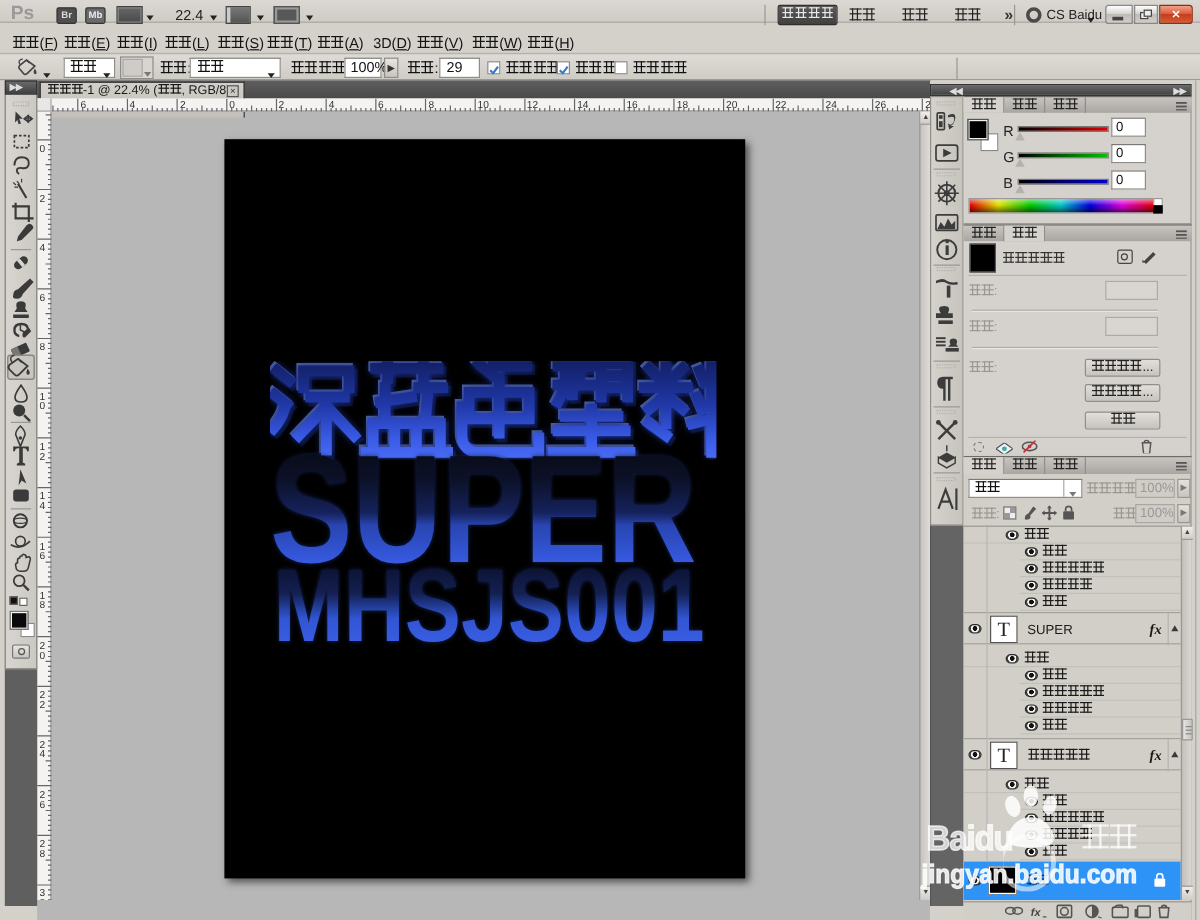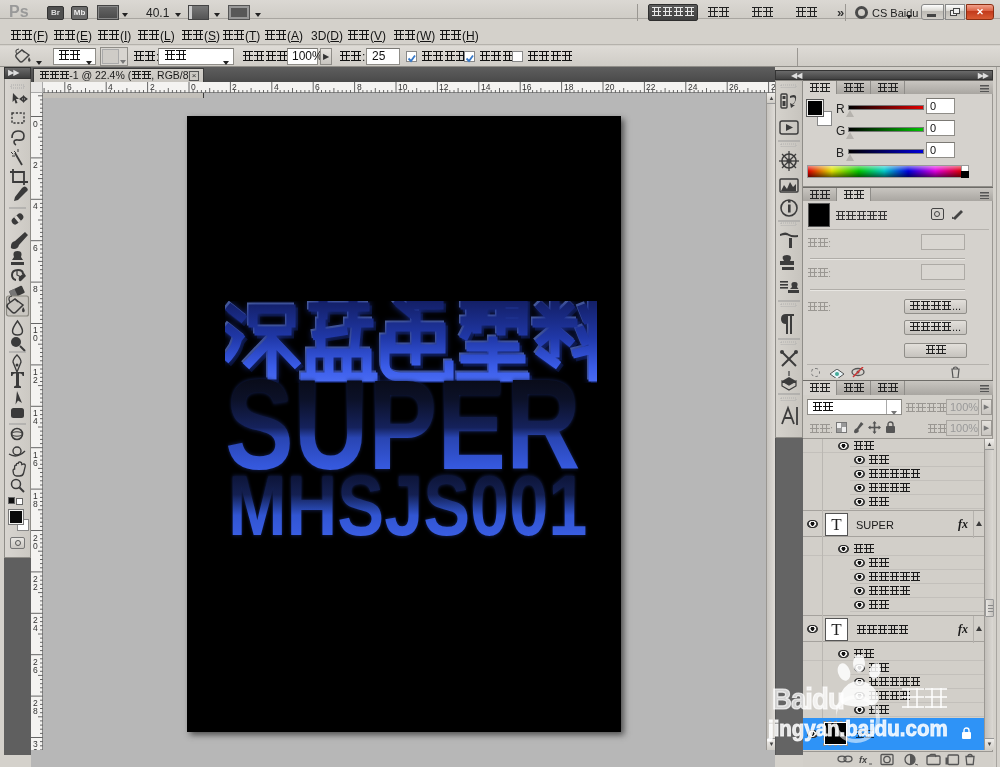--- a/index.html
+++ b/index.html
@@ -25,21 +25,21 @@
 .gray{color:#9a9792}
 .eye{display:inline-block;width:11px;height:8px;border-radius:50%/60%;background:radial-gradient(circle at 50% 45%,#111 0 1.8px,#f6f5f2 2.2px 3.2px,#444 3.6px);border:1px solid #2a2a2a}
 </style></head><body>
 
 <div class="ab" style="left:0;top:0;width:1000px;height:19px;background:linear-gradient(#dbd8d3,#cfccc6);border-bottom:1px solid #a8a5a0">
  <div class="ab" style="left:9px;top:3px;font-size:16px;font-weight:bold;color:#999;letter-spacing:0">Ps</div>
  <div class="ab" style="left:47px;top:6px;width:17px;height:14px;background:#4f4f4f;border:1px solid #333;border-radius:2px;color:#ddd;font-size:8px;font-weight:bold;text-align:center;line-height:12px">Br</div>
  <div class="ab" style="left:71px;top:6px;width:17px;height:14px;background:#6a6a6a;border:1px solid #333;border-radius:2px;color:#eee;font-size:8px;font-weight:bold;text-align:center;line-height:12px">Mb</div>
  <div class="ab" style="left:97px;top:5px;width:22px;height:15px;border:1px solid #444;background:linear-gradient(#666,#4a4a4a);box-shadow:inset 0 0 0 1px #888"></div>
   <div class="ab" style="left:122px;top:7px"><span class="tri"></span></div>
- <div class="ab" style="left:146px;top:6px;font-size:12px;color:#222">40.1</div>
+ <div class="ab" style="left:146px;top:6px;font-size:12px;color:#222">22.4</div>
  <div class="ab" style="left:175px;top:7px"><span class="tri"></span></div>
  <div class="ab" style="left:188px;top:5px;width:21px;height:15px;border:1px solid #444;background:linear-gradient(#777,#555);box-shadow:inset 3px 0 0 #ccc"></div>
  <div class="ab" style="left:214px;top:7px"><span class="tri"></span></div>
  <div class="ab" style="left:228px;top:5px;width:22px;height:15px;border:1px solid #555;background:#585858;box-shadow:inset 0 0 0 2px #999"></div>
  <div class="ab" style="left:255px;top:7px"><span class="tri"></span></div>
  <div class="ab" style="left:637px;top:4px;width:1px;height:17px;background:#9a9792"></div>
  <div class="ab" style="left:648px;top:4px;width:50px;height:17px;background:linear-gradient(#5a5a5a,#404040);border:1px solid #2e2e2e;border-radius:2px;color:#e8e8e8;text-align:center;line-height:15px;font-size:11px"><span class="j" style="margin-right:1px"></span><span class="j" style="margin-right:1px"></span><span class="j" style="margin-right:1px"></span><span class="j"></span></div>
  <div class="ab" style="left:707px;top:6px;color:#222;font-size:12px"><span class="j"></span><span class="j"></span></div>
  <div class="ab" style="left:751px;top:6px;color:#222;font-size:12px"><span class="j"></span><span class="j"></span></div>
  <div class="ab" style="left:795px;top:6px;color:#222;font-size:12px"><span class="j"></span><span class="j"></span></div>
@@ -84,21 +84,21 @@
  <div class="ab" style="left:100px;top:1px;width:28px;height:19px;border:1px solid #8f8d88;background:#d8d5d0">
    <div class="ab" style="left:1px;top:1px;width:17px;height:15px;background:#cfccc7;border:1px solid #aaa"></div>
    <div class="ab" style="right:1px;top:6px"><span class="tri" style="border-top-color:#777"></span></div>
     </div>
  <div class="ab" style="left:133px;top:4px"><span class="j"></span><span class="j"></span>:</div>
  <div class="ab inp" style="left:158px;top:2px;width:76px;height:17px;line-height:15px;padding-left:5px"><span class="j"></span><span class="j"></span><span class="ab" style="right:4px;top:6px"><span class="tri"></span></span></div>
  <div class="ab" style="left:242px;top:4px"><span class="j"></span><span class="j"></span><span class="j"></span><span class="j"></span>:</div>
  <div class="ab inp" style="left:287px;top:2px;width:31px;height:17px;line-height:15px;padding-left:4px">100%</div>
  <div class="ab" style="left:320px;top:2px;width:12px;height:17px;background:linear-gradient(#e8e5e0,#c8c5c0);border:1px solid #8f8d88;font-size:8px;text-align:center;line-height:15px;color:#333">▶</div>
  <div class="ab" style="left:339px;top:4px"><span class="j"></span><span class="j"></span>:</div>
- <div class="ab inp" style="left:366px;top:2px;width:34px;height:17px;line-height:15px;padding-left:5px">25</div>
+ <div class="ab inp" style="left:366px;top:2px;width:34px;height:17px;line-height:15px;padding-left:5px">29</div>
  <div class="ab" style="left:406px;top:5px;width:11px;height:11px;background:#fff;border:1px solid #888"><svg width="9" height="9">
         <path d="M1.5 4.5 L4 7 L8 1.5" stroke="#3879c8" stroke-width="1.8" fill="none"></path>
       </svg></div>
  <div class="ab" style="left:421px;top:4px"><span class="j"></span><span class="j"></span><span class="j"></span><span class="j"></span></div>
  <div class="ab" style="left:464px;top:5px;width:11px;height:11px;background:#fff;border:1px solid #888"><svg width="9" height="9">
         <path d="M1.5 4.5 L4 7 L8 1.5" stroke="#3879c8" stroke-width="1.8" fill="none"></path>
       </svg></div>
  <div class="ab" style="left:479px;top:4px"><span class="j"></span><span class="j"></span><span class="j"></span></div>
  <div class="ab" style="left:512px;top:5px;width:11px;height:11px;background:#fff;border:1px solid #888"></div>
  <div class="ab" style="left:527px;top:4px"><span class="j"></span><span class="j"></span><span class="j"></span><span class="j"></span></div>

